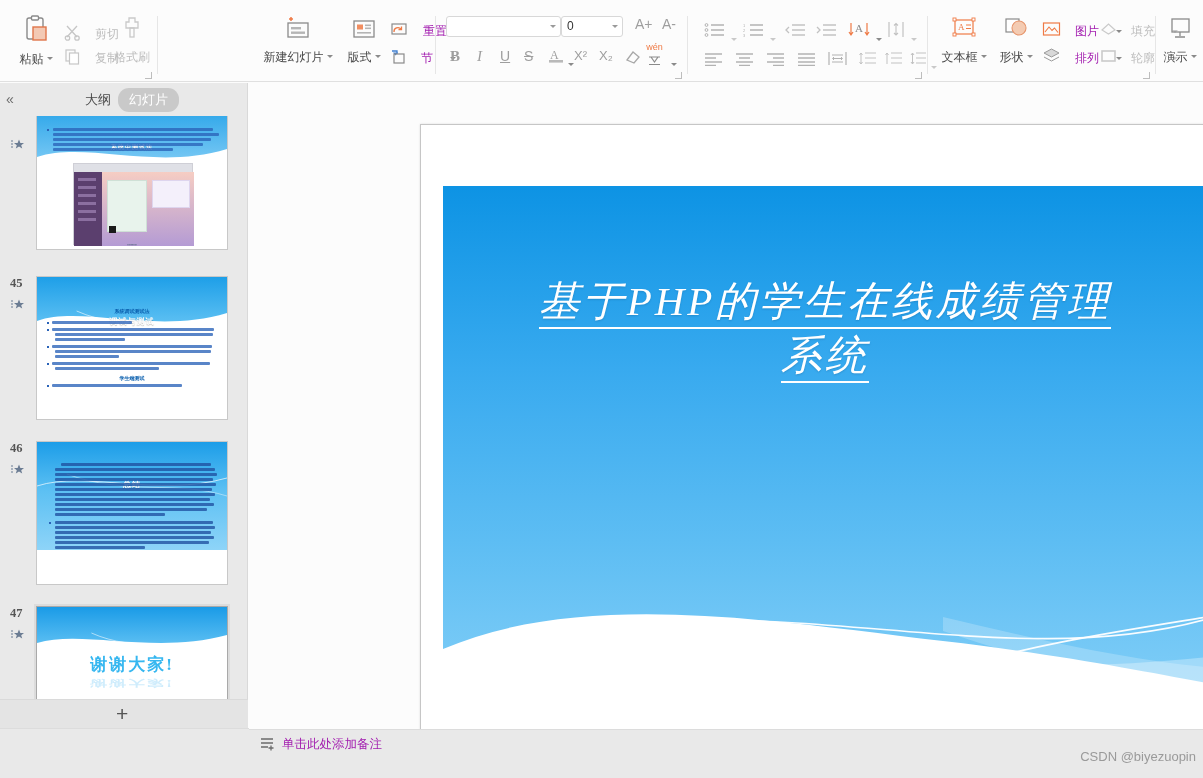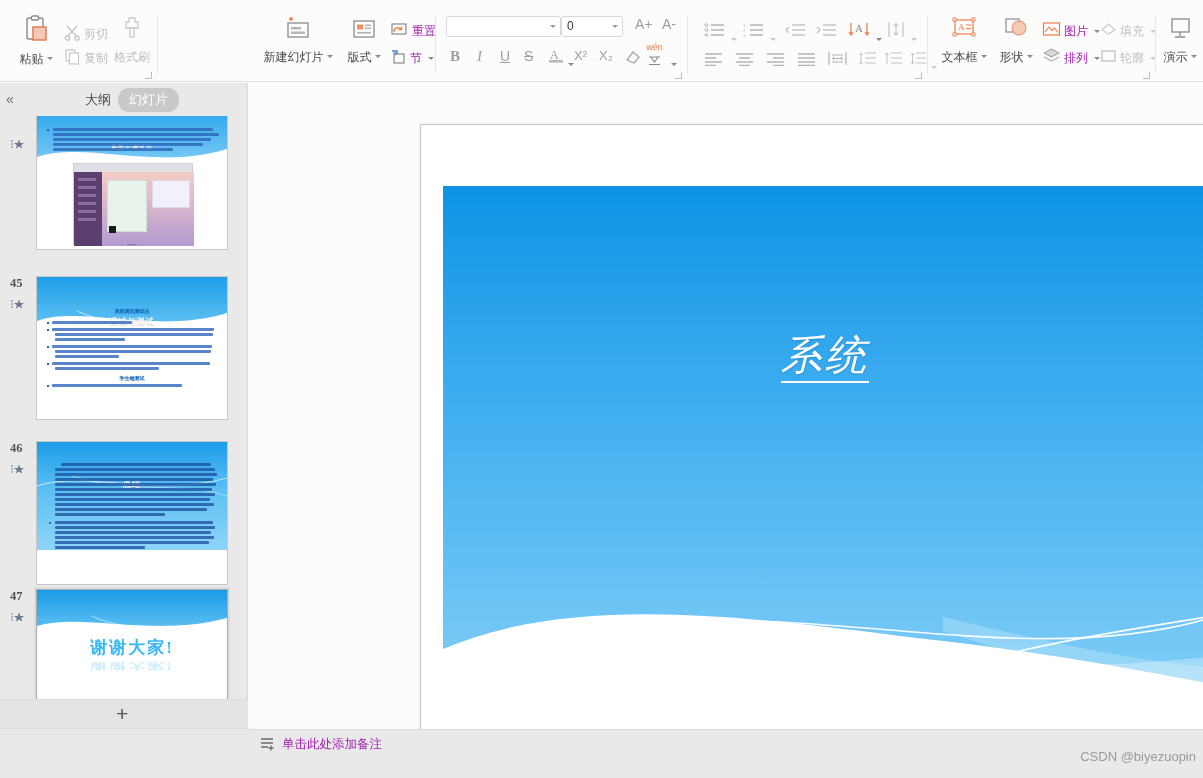--- a/index.html
+++ b/index.html
@@ -49,21 +49,21 @@
   .btn .lbl { font-size: 12px; color: #4a4a4a; white-space: nowrap; line-height: 14px; }
   .btn.dim .lbl { color: #bdbdbd; }
   .btn .ico { display: block; margin: 0 auto; }
   .caret {
     display: inline-block; width: 0; height: 0; margin-left: 3px;
     border-left: 3px solid transparent; border-right: 3px solid transparent;
     border-top: 3.5px solid #8a8a8a; vertical-align: middle;
   }
   .caret.dim { border-top-color: #c9c9c9; }
 
-  .hbtn { position: absolute; display: flex; align-items: center; gap: 3px; }
+  .hbtn { position: absolute; display: flex; align-items: center; gap: 14px; }
   .hbtn .lbl { font-size: 12px; color: #a21caf; white-space: nowrap; }
   .hbtn.dim .lbl { color: #bdbdbd; }
 
   
   .combo {
     position: absolute; height: 21px; border: 1px solid #d8d8d8;
     background: #fff; border-radius: 3px;
   }
   .combo .val {
     position: absolute; left: 5px; top: 2px; font-size: 12px; color: #333;
@@ -647,21 +647,21 @@
           <div class="bullet-dot" style="left:12px;top:80px"></div>
           <div class="blurline dark" style="left:18px;top:79px;width:158px;height:2.5px"></div>
           <div class="blurline dark" style="left:18px;top:84px;width:160px;height:2.5px"></div>
           <div class="blurline dark" style="left:18px;top:89px;width:156px;height:2.5px"></div>
           <div class="blurline dark" style="left:18px;top:94px;width:159px;height:2.5px"></div>
           <div class="blurline dark" style="left:18px;top:99px;width:154px;height:2.5px"></div>
           <div class="blurline dark" style="left:18px;top:104px;width:90px;height:2.5px"></div>
         </div>
       </div>
 
-      <div class="slide-item" style="top:473px">
+      <div class="slide-item" style="top:490px">
         <div class="slide-num">47</div>
         <div class="anim-star">
           <svg width="16" height="14" viewBox="0 0 16 14">
               <path d="M1 3 h2 M1 6 h2 M1 9 h2" stroke="#6b7c93" stroke-width="1.2"></path>
               <path d="M9 1.5 L10.4 5 L14 5 L11.2 7.2 L12.2 10.6 L9 8.6 L5.8 10.6 L6.8 7.2 L4 5 L7.6 5 Z" fill="#6b7c93"></path>
             </svg>
         </div>
         <div class="thumb sel">
           <div class="mini-band" style="height:42px; background:linear-gradient(180deg,#1a9be7,#63c3f4)"></div>
           <svg class="mini-wave" style="top:20px; height:34px" viewBox="0 0 192 34" preserveAspectRatio="none">
@@ -765,21 +765,21 @@
       <div class="slidecanvas">
         <div class="slide-bg"></div>
         <svg style="position:absolute;left:0;bottom:0;width:100%;height:180px" viewBox="0 0 764 180" preserveAspectRatio="none">
           <path d="M0 70 C140 10, 330 42, 500 62 C620 76, 700 92, 764 104 L764 180 L0 180 Z" fill="#ffffff"></path>
           <path d="M270 40 C420 72, 560 100, 764 78 L764 120 C600 140, 430 110, 270 62 Z" fill="#ffffff" opacity=".30"></path>
           <path d="M500 38 C600 62, 690 82, 764 88 L764 108 C680 104, 580 80, 500 52 Z" fill="#ffffff" opacity=".22"></path>
           <path d="M250 42 C420 36, 600 86, 764 40" stroke="#ffffff" stroke-width="1.6" fill="none" opacity=".95"></path>
           <path d="M480 98 C580 66, 690 50, 764 38" stroke="#ffffff" stroke-width="1.6" fill="none" opacity=".95"></path>
         </svg>
         <div class="slide-title">
-          <br>
+          <span>基于PHP的学生在线成绩管理</span><br>
           <span>系统</span>
         </div>
       </div>
     </div>
   </div>
 
   <div class="leftfoot"></div>
   <div class="notesbar">
     <span class="notes-ico">
       <svg width="16" height="14" viewBox="0 0 16 14">

